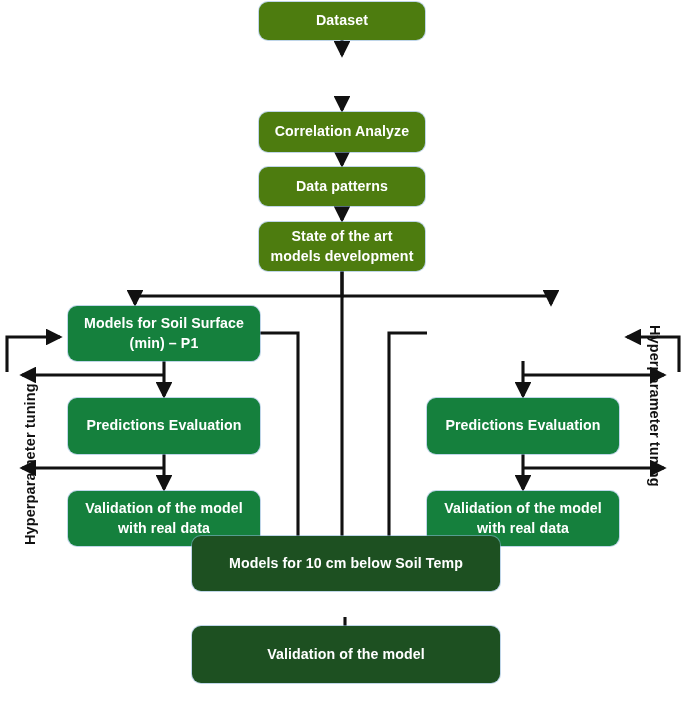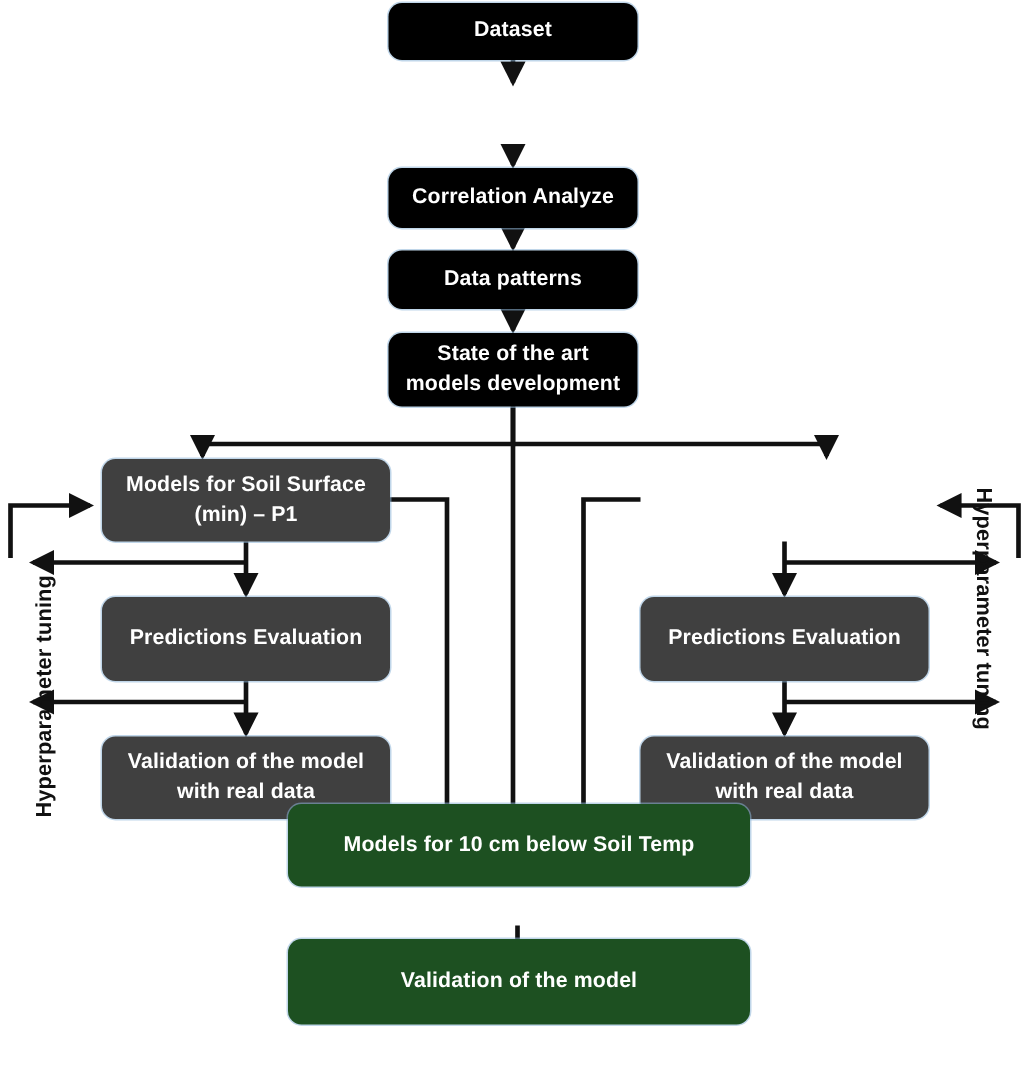--- a/index.html
+++ b/index.html
@@ -37,24 +37,24 @@
     border-radius: 9px;
     color: #ffffff;
     font-size: 14.2px;
     font-weight: 600;
     line-height: 1.35;
     letter-spacing: 0.1px;
     padding: 2px 8px;
     box-shadow: 0 0 0 1px rgba(140,180,215,0.55);
   }
   .node.slate {
-    background: #000000;
+    background: #4d7c0f;
   }
   .node.navy {
-    background: #404040;
+    background: #15803d;
   }
   .node.green {
     background: #1d5021;
   }
   .node-label {
     display: block;
     width: 100%;
   }
   .side-label {
     position: absolute;

